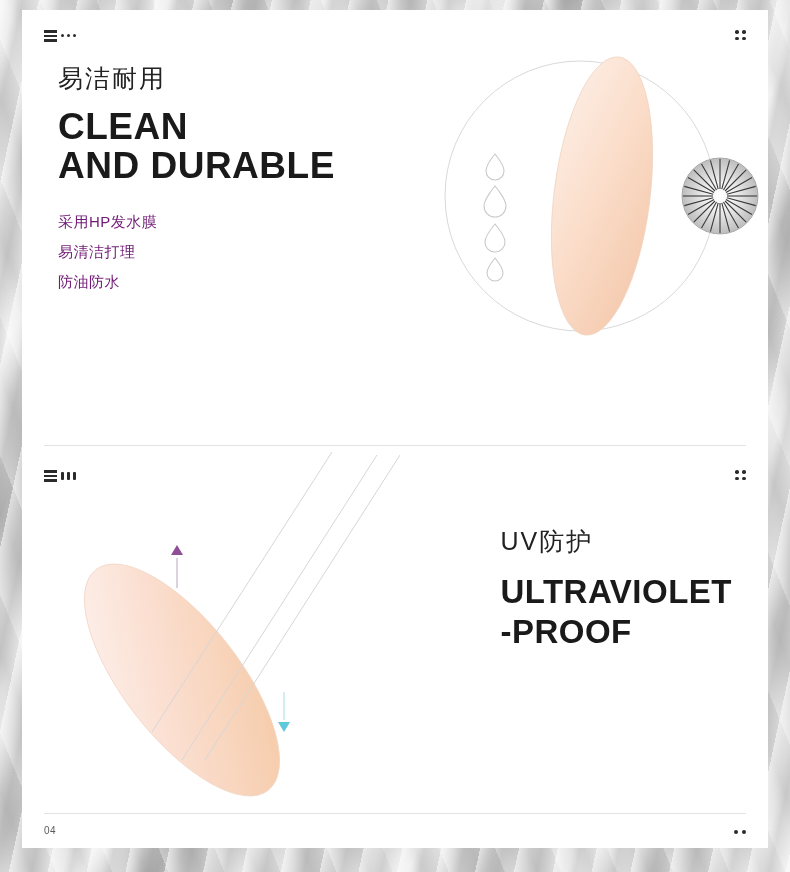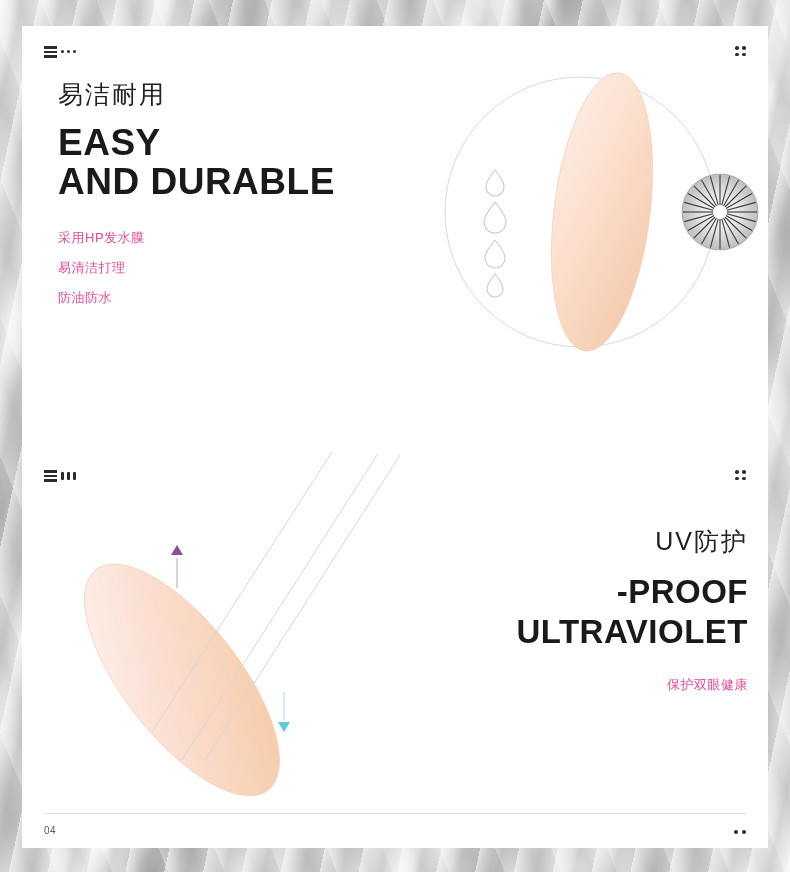--- a/index.html
+++ b/index.html
@@ -30,21 +30,21 @@
     pointer-events: none;
   }
 
   .slide {
     position: absolute;
     left: 22px;
     width: 746px;
     background: #ffffff;
     overflow: hidden;
   }
-  #slide-1 { top: 26px; height: 470px; }
+  #slide-1 { top: 10px; height: 470px; }
   #slide-2 { top: 450px; height: 398px; }
 
   
   .mark-tl { position: absolute; top: 20px; left: 22px; display: flex; align-items: center; gap: 4px; }
   .mark-tl .bars { display: flex; flex-direction: column; gap: 2px; }
   .mark-tl .bars i { display: block; width: 13px; height: 2.5px; background: #2b2b2b; }
   .mark-tl .dots { display: flex; gap: 3px; align-items: flex-end; }
   .mark-tl .dots i { width: 3px; height: 3px; background: #2b2b2b; border-radius: 50%; }
   .mark-tl .dots.tall i { height: 8px; border-radius: 1px; }
 
@@ -60,33 +60,33 @@
   .mark-br i { width: 4px; height: 4px; background: #2b2b2b; border-radius: 50%; }
 
   .rule {
     position: absolute; left: 22px; right: 22px; height: 1px; background: #e3e3e3;
   }
   #slide-1 .rule { bottom: 34px; }
   #slide-2 .rule { bottom: 34px; }
 
   
   .txt-left { position: absolute; left: 36px; top: 52px; }
-  .txt-right { position: absolute; right: 20px; top: 75px; text-align: right; }
+  .txt-right { position: absolute; right: 36px; top: 75px; }
 
   .cn-head {
     font-size: 25px; color: #222; letter-spacing: 2px; font-weight: 400;
     margin-bottom: 12px;
   }
   .en-head {
     font-size: 37px; line-height: 39px; font-weight: 700; color: #1a1a1a;
     letter-spacing: .5px;
   }
   .bullets { margin-top: 22px; }
   .bullets div {
-    font-size: 13px; color: #ec4899; line-height: 30px; letter-spacing: .5px;
+    font-size: 15px; color: #701a75; line-height: 30px; letter-spacing: .5px;
   }
   .txt-right .cn-head { font-size: 25px; margin-bottom: 14px; }
   .txt-right .en-head { font-size: 33px; line-height: 40px; }
   .txt-right .bullets { margin-top: 18px; }
 
   
   .art1 { position: absolute; right: 8px; top: 26px; width: 340px; height: 330px; }
   .art2 { position: absolute; left: 10px; top: 60px; width: 420px; height: 310px; }
 
   svg { display: block; overflow: visible; }
@@ -113,21 +113,21 @@
     <div class="mark-tr">
       <i></i>
         <i></i>
         <i></i>
         <i></i>
     </div>
 
     <div class="txt-left">
       <div class="cn-head">易洁耐用</div>
       <div class="en-head">
-        <div>EASY</div>
+        <div>CLEAN</div>
         <div>AND DURABLE</div>
       </div>
       <div class="bullets">
         <div>采用HP发水膜</div>
         <div>易清洁打理</div>
         <div>防油防水</div>
       </div>
     </div>
 
     <div class="art1">
@@ -248,25 +248,24 @@
         <g>
           <polygon points="252,222 258,212 246,212" fill="#5fc8da"></polygon>
           <line x1="252" y1="210" x2="252" y2="182" stroke="#a9dbe4" stroke-width="1"></line>
         </g>
       </svg>
     </div>
 
     <div class="txt-right">
       <div class="cn-head">UV防护</div>
       <div class="en-head">
+        <div>ULTRAVIOLET</div>
         <div>-PROOF</div>
-        <div>ULTRAVIOLET</div>
       </div>
       <div class="bullets">
-        <div>保护双眼健康</div>
       </div>
     </div>
 
     <div class="rule"></div>
     <div class="page-no">04</div>
     <div class="mark-br">
         <i></i>
         <i></i>
       </div>
   </section>

